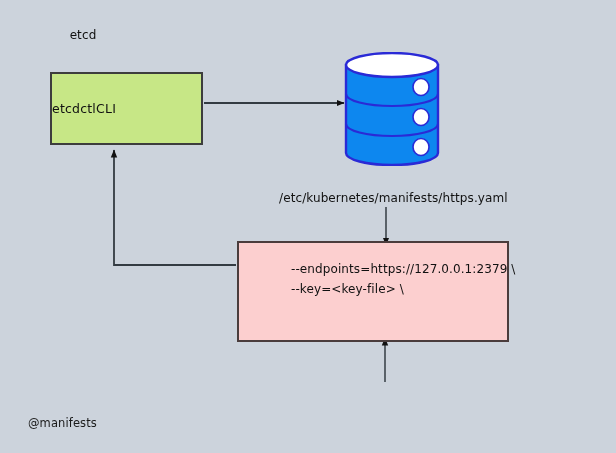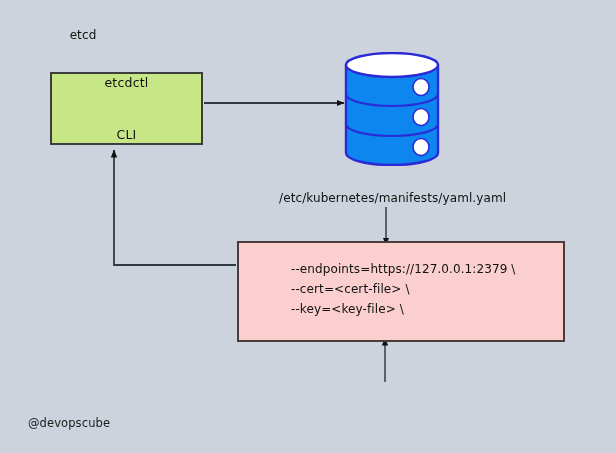--- a/index.html
+++ b/index.html
@@ -24,23 +24,23 @@
     top: 0;
     width: 616px;
     height: 453px;
   }
 
   
   .node-box {
     position: absolute;
     box-sizing: border-box;
     display: flex;
-    flex-direction: column;
+    flex-direction: row;
     align-items: center;
-    justify-content: space-between;
+    justify-content: flex-start;
   }
   #etcdctl-box {
     left: 50px;
     top: 72px;
     width: 153px;
     height: 73px;
     background: #c7e786;
     border: 2px solid #3d3d3d;
   }
   #etcdctl-box .line {
@@ -49,21 +49,21 @@
     line-height: 17px;
     letter-spacing: 0.2px;
   }
 
   
   #options-box {
     position: absolute;
     box-sizing: border-box;
     left: 237px;
     top: 241px;
-    width: 328px;
+    width: 272px;
     height: 101px;
     background: #fccfcf;
     border: 2px solid #4a3c3c;
     padding: 16px 0 0 52px;
   }
   #options-box .opt-line {
     font-size: 12px;
     color: #111111;
     line-height: 20px;
     white-space: nowrap;
@@ -144,24 +144,23 @@
     <path d="M3,42 A46,12 0 0 0 95,42" fill="none" stroke="#2a2ad6" stroke-width="2.2"></path>
     <path d="M3,72 A46,12 0 0 0 95,72" fill="none" stroke="#2a2ad6" stroke-width="2.2"></path>
 
     <ellipse cx="49" cy="13" rx="46" ry="12" fill="#ffffff" stroke="#2a2ad6" stroke-width="2.4"></ellipse>
 
     <ellipse cx="78" cy="35" rx="8" ry="8.5" fill="#ffffff" stroke="#2a2ad6" stroke-width="1.6"></ellipse>
     <ellipse cx="78" cy="65" rx="8" ry="8.5" fill="#ffffff" stroke="#2a2ad6" stroke-width="1.6"></ellipse>
     <ellipse cx="78" cy="95" rx="8" ry="8.5" fill="#ffffff" stroke="#2a2ad6" stroke-width="1.6"></ellipse>
   </svg>
 
-  <div id="yaml-label" class="free-label">/etc/kubernetes/manifests/yaml.yaml</div>
+  <div id="yaml-label" class="free-label">/etc/kubernetes/manifests/https.yaml</div>
 
   <div id="options-box">
     <div class="opt-line">--endpoints=https://127.0.0.1:2379 \</div>
-    <div class="opt-line">--cert=&lt;cert-file&gt; \</div>
     <div class="opt-line">--key=&lt;key-file&gt; \</div>
   </div>
 
 
-  <div id="watermark" class="free-label">@devopscube</div>
+  <div id="watermark" class="free-label">@manifests</div>
 
 </div>
 
 </body></html>

